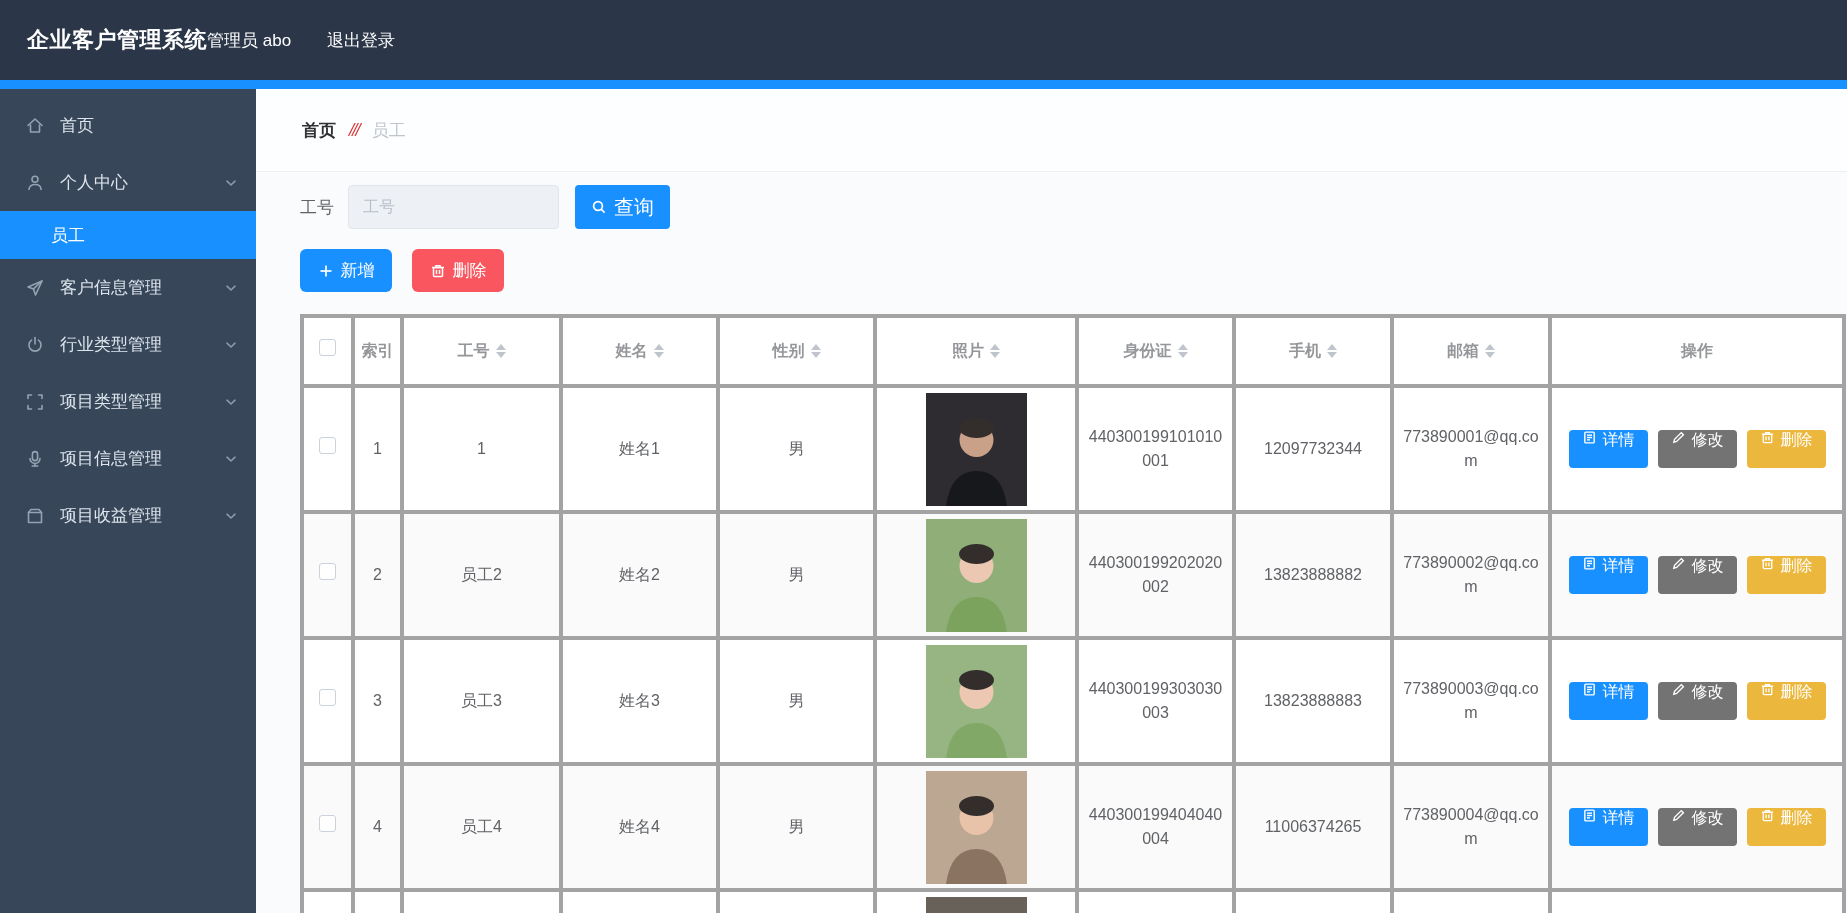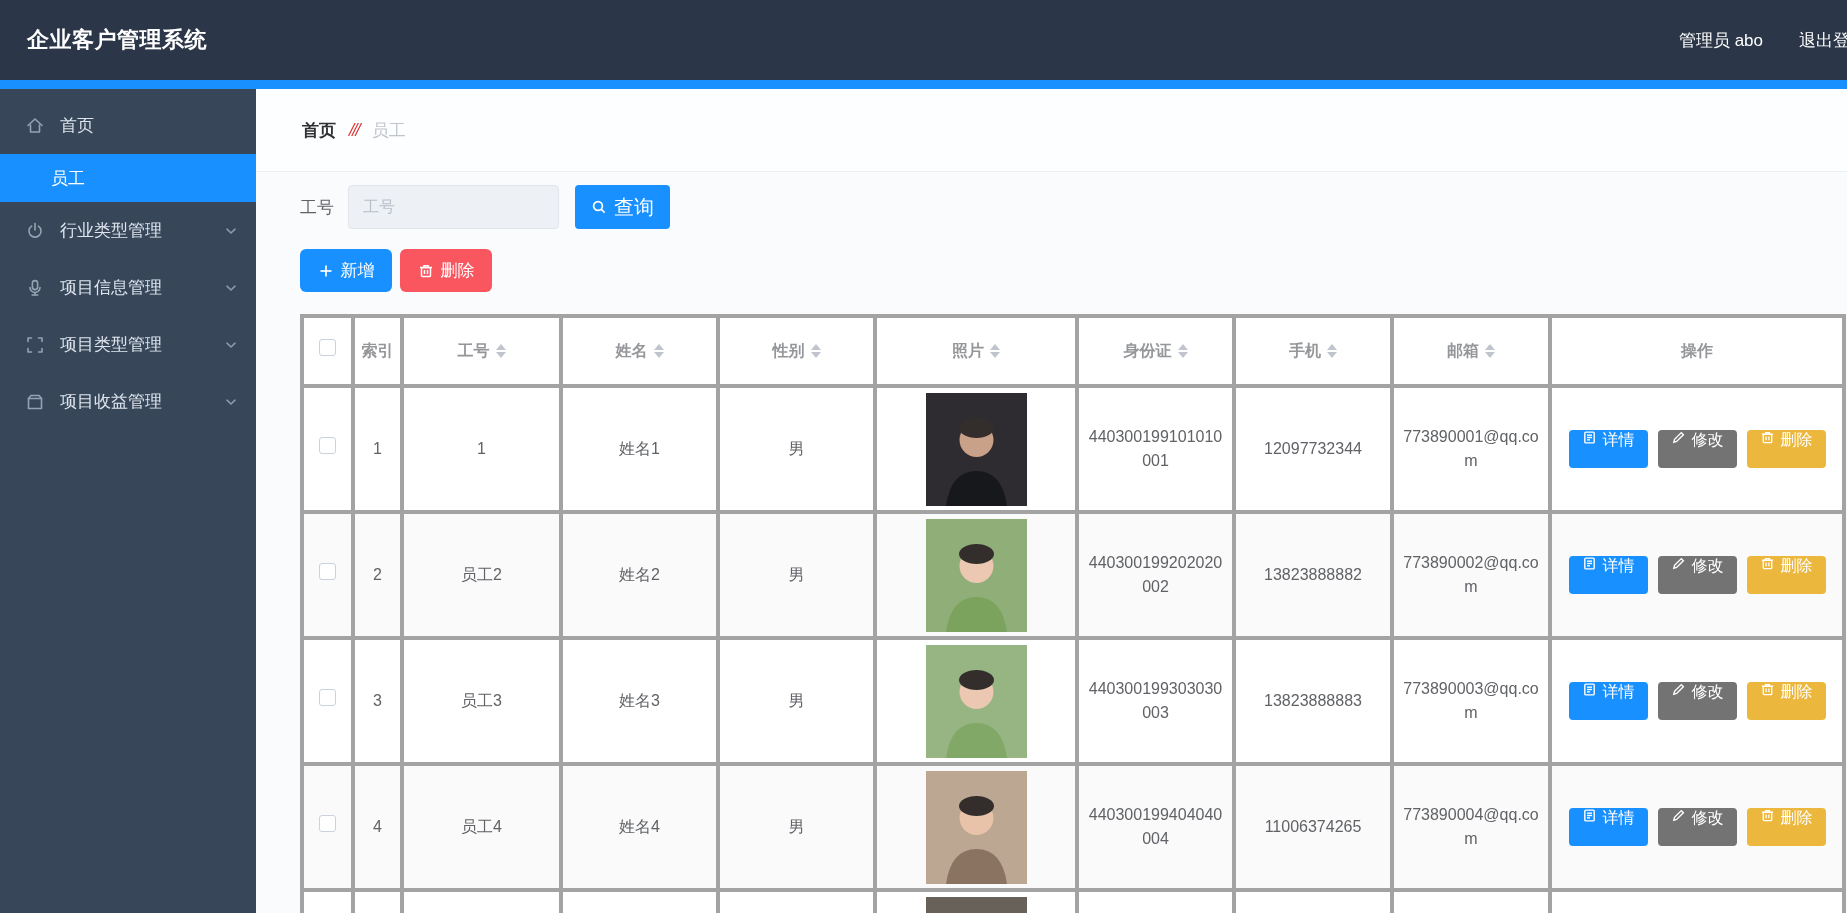--- a/index.html
+++ b/index.html
@@ -5,21 +5,21 @@
   * { box-sizing: border-box; }
   html,body { margin:0; padding:0; }
   body {
     width:1847px; height:913px; overflow:hidden; position:relative;
     background:#fff; font-family:"Liberation Sans","DejaVu Sans",sans-serif;
   }
   
   .topbar {
     position:absolute; left:0; top:0; width:100%; height:80px;
     background:#2b3648; color:#fff; display:flex; align-items:center;
-    justify-content:space-between; padding-left:27px; overflow:hidden;
+    justify-content:flex-start; padding-left:27px; overflow:hidden;
   }
   .app-title { font-size:22px; font-weight:bold; letter-spacing:.5px; }
   .topbar-right { display:flex; gap:36px; font-size:17px; white-space:nowrap; margin-right:-20px; }
   .topbar-right span { cursor:pointer; }
   .accent-strip { position:absolute; top:80px; left:0; width:100%; height:9px; background:#1890ff; }
   
   .sidebar { position:absolute; top:89px; left:0; width:256px; bottom:0; background:#374659; color:#dde4ec; }
   #sidebar-nav { padding-top:8px; }
   .side-item { height:57px; display:flex; align-items:center; padding:0 18px 0 25px; font-size:17px; cursor:pointer; }
   .side-icon { width:20px; height:20px; margin-right:15px; color:#95a2b3; flex:none; display:inline-flex; }
@@ -42,21 +42,21 @@
   .search-row { display:flex; align-items:center; margin-top:13px; }
   .search-label { font-size:17px; color:#606266; margin-right:14px; }
   .search-input { width:211px; height:44px; background:#edf0f5; border:1px solid #e2e6ec; border-radius:4px;
                   padding:0 14px; font-size:16px; color:#606266; outline:none;
                   font-family:"Liberation Sans","DejaVu Sans",sans-serif; }
   .search-input::placeholder { color:#b8bec8; }
   .btn { display:inline-flex; align-items:center; justify-content:center; gap:7px; border:none; color:#fff;
          cursor:pointer; font-family:inherit; }
   .btn svg { width:16px; height:16px; }
   .btn-query { margin-left:16px; width:95px; height:44px; background:#1890ff; border-radius:4px; font-size:20px; }
-  .toolbar { margin-top:20px; display:flex; gap:8px; }
+  .toolbar { margin-top:20px; display:flex; gap:20px; }
   .btn-add { width:92px; height:43px; background:#1890ff; border-radius:6px; font-size:17px; }
   .btn-del { width:92px; height:43px; background:#f9565f; border-radius:6px; font-size:17px; }
   
   .emp-table { margin-top:22px; border-collapse:collapse; width:1546px; background:#fff; table-layout:fixed; }
   .emp-table th, .emp-table td { border:4px solid #a3a3a3; text-align:center; }
   .emp-table th { height:70px; color:#949699; font-size:16px; font-weight:bold; line-height:1.4; padding:0 4px; }
   .emp-table td { height:126px; color:#606266; font-size:16px; line-height:1.5; padding:0 9px; word-break:break-all; }
   tr.stripe td { background:#fafafa; }
   .th-inner { display:inline-flex; align-items:center; justify-content:center; }
   .caret { display:inline-flex; flex-direction:column; margin-left:6px; gap:2px; }
@@ -92,63 +92,91 @@
       <div class="side-item">
        <span class="side-icon">
           <svg viewBox="0 0 20 20" fill="none" stroke="currentColor" stroke-width="1.6" stroke-linecap="round" stroke-linejoin="round">
             <path d="M3 9.5 10 3l7 6.5"></path>
             <path d="M5.5 9v7h9V9"></path>
           </svg>
         </span>
        <span class="side-label">首页</span>
 
      </div>
+      <div class="side-item">
+       <span class="side-icon">
+          <svg viewBox="0 0 20 20" fill="none" stroke="currentColor" stroke-width="1.6" stroke-linecap="round" stroke-linejoin="round">
+            <circle cx="10" cy="6.2" r="3"></circle>
+            <path d="M4 16.5c0-3.2 2.6-5 6-5s6 1.8 6 5"></path>
+          </svg>
+        </span>
+       <span class="side-label">个人中心</span>
+       <span class="chev ">
+          <svg viewBox="0 0 14 14" fill="none" stroke="currentColor" stroke-width="1.6" stroke-linecap="round" stroke-linejoin="round">
+            <path d="M3 5.2 7 9l4-3.8"></path>
+          </svg>
+        </span>
+     </div>
       <div class="side-sub active">
          <span>员工</span>
        </div>
+      <div class="side-item">
+       <span class="side-icon">
+          <svg viewBox="0 0 20 20" fill="none" stroke="currentColor" stroke-width="1.6" stroke-linecap="round" stroke-linejoin="round">
+            <path d="M17 3 3 9l5.5 1.9L10.5 17 17 3z"></path>
+            <path d="M17 3 8.5 10.9"></path>
+          </svg>
+        </span>
+       <span class="side-label">客户信息管理</span>
+       <span class="chev ">
+          <svg viewBox="0 0 14 14" fill="none" stroke="currentColor" stroke-width="1.6" stroke-linecap="round" stroke-linejoin="round">
+            <path d="M3 5.2 7 9l4-3.8"></path>
+          </svg>
+        </span>
+     </div>
       <div class="side-item">
        <span class="side-icon">
           <svg viewBox="0 0 20 20" fill="none" stroke="currentColor" stroke-width="1.6" stroke-linecap="round" stroke-linejoin="round">
             <path d="M6.6 5.2a6 6 0 1 0 6.8 0"></path>
             <line x1="10" y1="2.5" x2="10" y2="9"></line>
           </svg>
         </span>
        <span class="side-label">行业类型管理</span>
        <span class="chev ">
           <svg viewBox="0 0 14 14" fill="none" stroke="currentColor" stroke-width="1.6" stroke-linecap="round" stroke-linejoin="round">
             <path d="M3 5.2 7 9l4-3.8"></path>
           </svg>
         </span>
      </div>
       <div class="side-item">
        <span class="side-icon">
           <svg viewBox="0 0 20 20" fill="none" stroke="currentColor" stroke-width="1.6" stroke-linecap="round" stroke-linejoin="round">
+            <path d="M3 6.5V3h3.5"></path>
+            <path d="M13.5 3H17v3.5"></path>
+            <path d="M17 13.5V17h-3.5"></path>
+            <path d="M6.5 17H3v-3.5"></path>
+          </svg>
+        </span>
+       <span class="side-label">项目类型管理</span>
+       <span class="chev ">
+          <svg viewBox="0 0 14 14" fill="none" stroke="currentColor" stroke-width="1.6" stroke-linecap="round" stroke-linejoin="round">
+            <path d="M3 5.2 7 9l4-3.8"></path>
+          </svg>
+        </span>
+     </div>
+      <div class="side-item">
+       <span class="side-icon">
+          <svg viewBox="0 0 20 20" fill="none" stroke="currentColor" stroke-width="1.6" stroke-linecap="round" stroke-linejoin="round">
             <rect x="7.4" y="2.6" width="5.2" height="9" rx="2.6"></rect>
             <path d="M5 9.5a5 5 0 0 0 10 0"></path>
             <line x1="10" y1="14.5" x2="10" y2="17"></line>
             <line x1="7.2" y1="17" x2="12.8" y2="17"></line>
           </svg>
         </span>
        <span class="side-label">项目信息管理</span>
-       <span class="chev ">
-          <svg viewBox="0 0 14 14" fill="none" stroke="currentColor" stroke-width="1.6" stroke-linecap="round" stroke-linejoin="round">
-            <path d="M3 5.2 7 9l4-3.8"></path>
-          </svg>
-        </span>
-     </div>
-      <div class="side-item">
-       <span class="side-icon">
-          <svg viewBox="0 0 20 20" fill="none" stroke="currentColor" stroke-width="1.6" stroke-linecap="round" stroke-linejoin="round">
-            <path d="M3 6.5V3h3.5"></path>
-            <path d="M13.5 3H17v3.5"></path>
-            <path d="M17 13.5V17h-3.5"></path>
-            <path d="M6.5 17H3v-3.5"></path>
-          </svg>
-        </span>
-       <span class="side-label">项目类型管理</span>
        <span class="chev ">
           <svg viewBox="0 0 14 14" fill="none" stroke="currentColor" stroke-width="1.6" stroke-linecap="round" stroke-linejoin="round">
             <path d="M3 5.2 7 9l4-3.8"></path>
           </svg>
         </span>
      </div>
       <div class="side-item">
        <span class="side-icon">
           <svg viewBox="0 0 20 20" fill="none" stroke="currentColor" stroke-width="1.6" stroke-linecap="round" stroke-linejoin="round">
             <path d="M3.5 6.5 6 3.5h8l2.5 3v10h-13z"></path>

